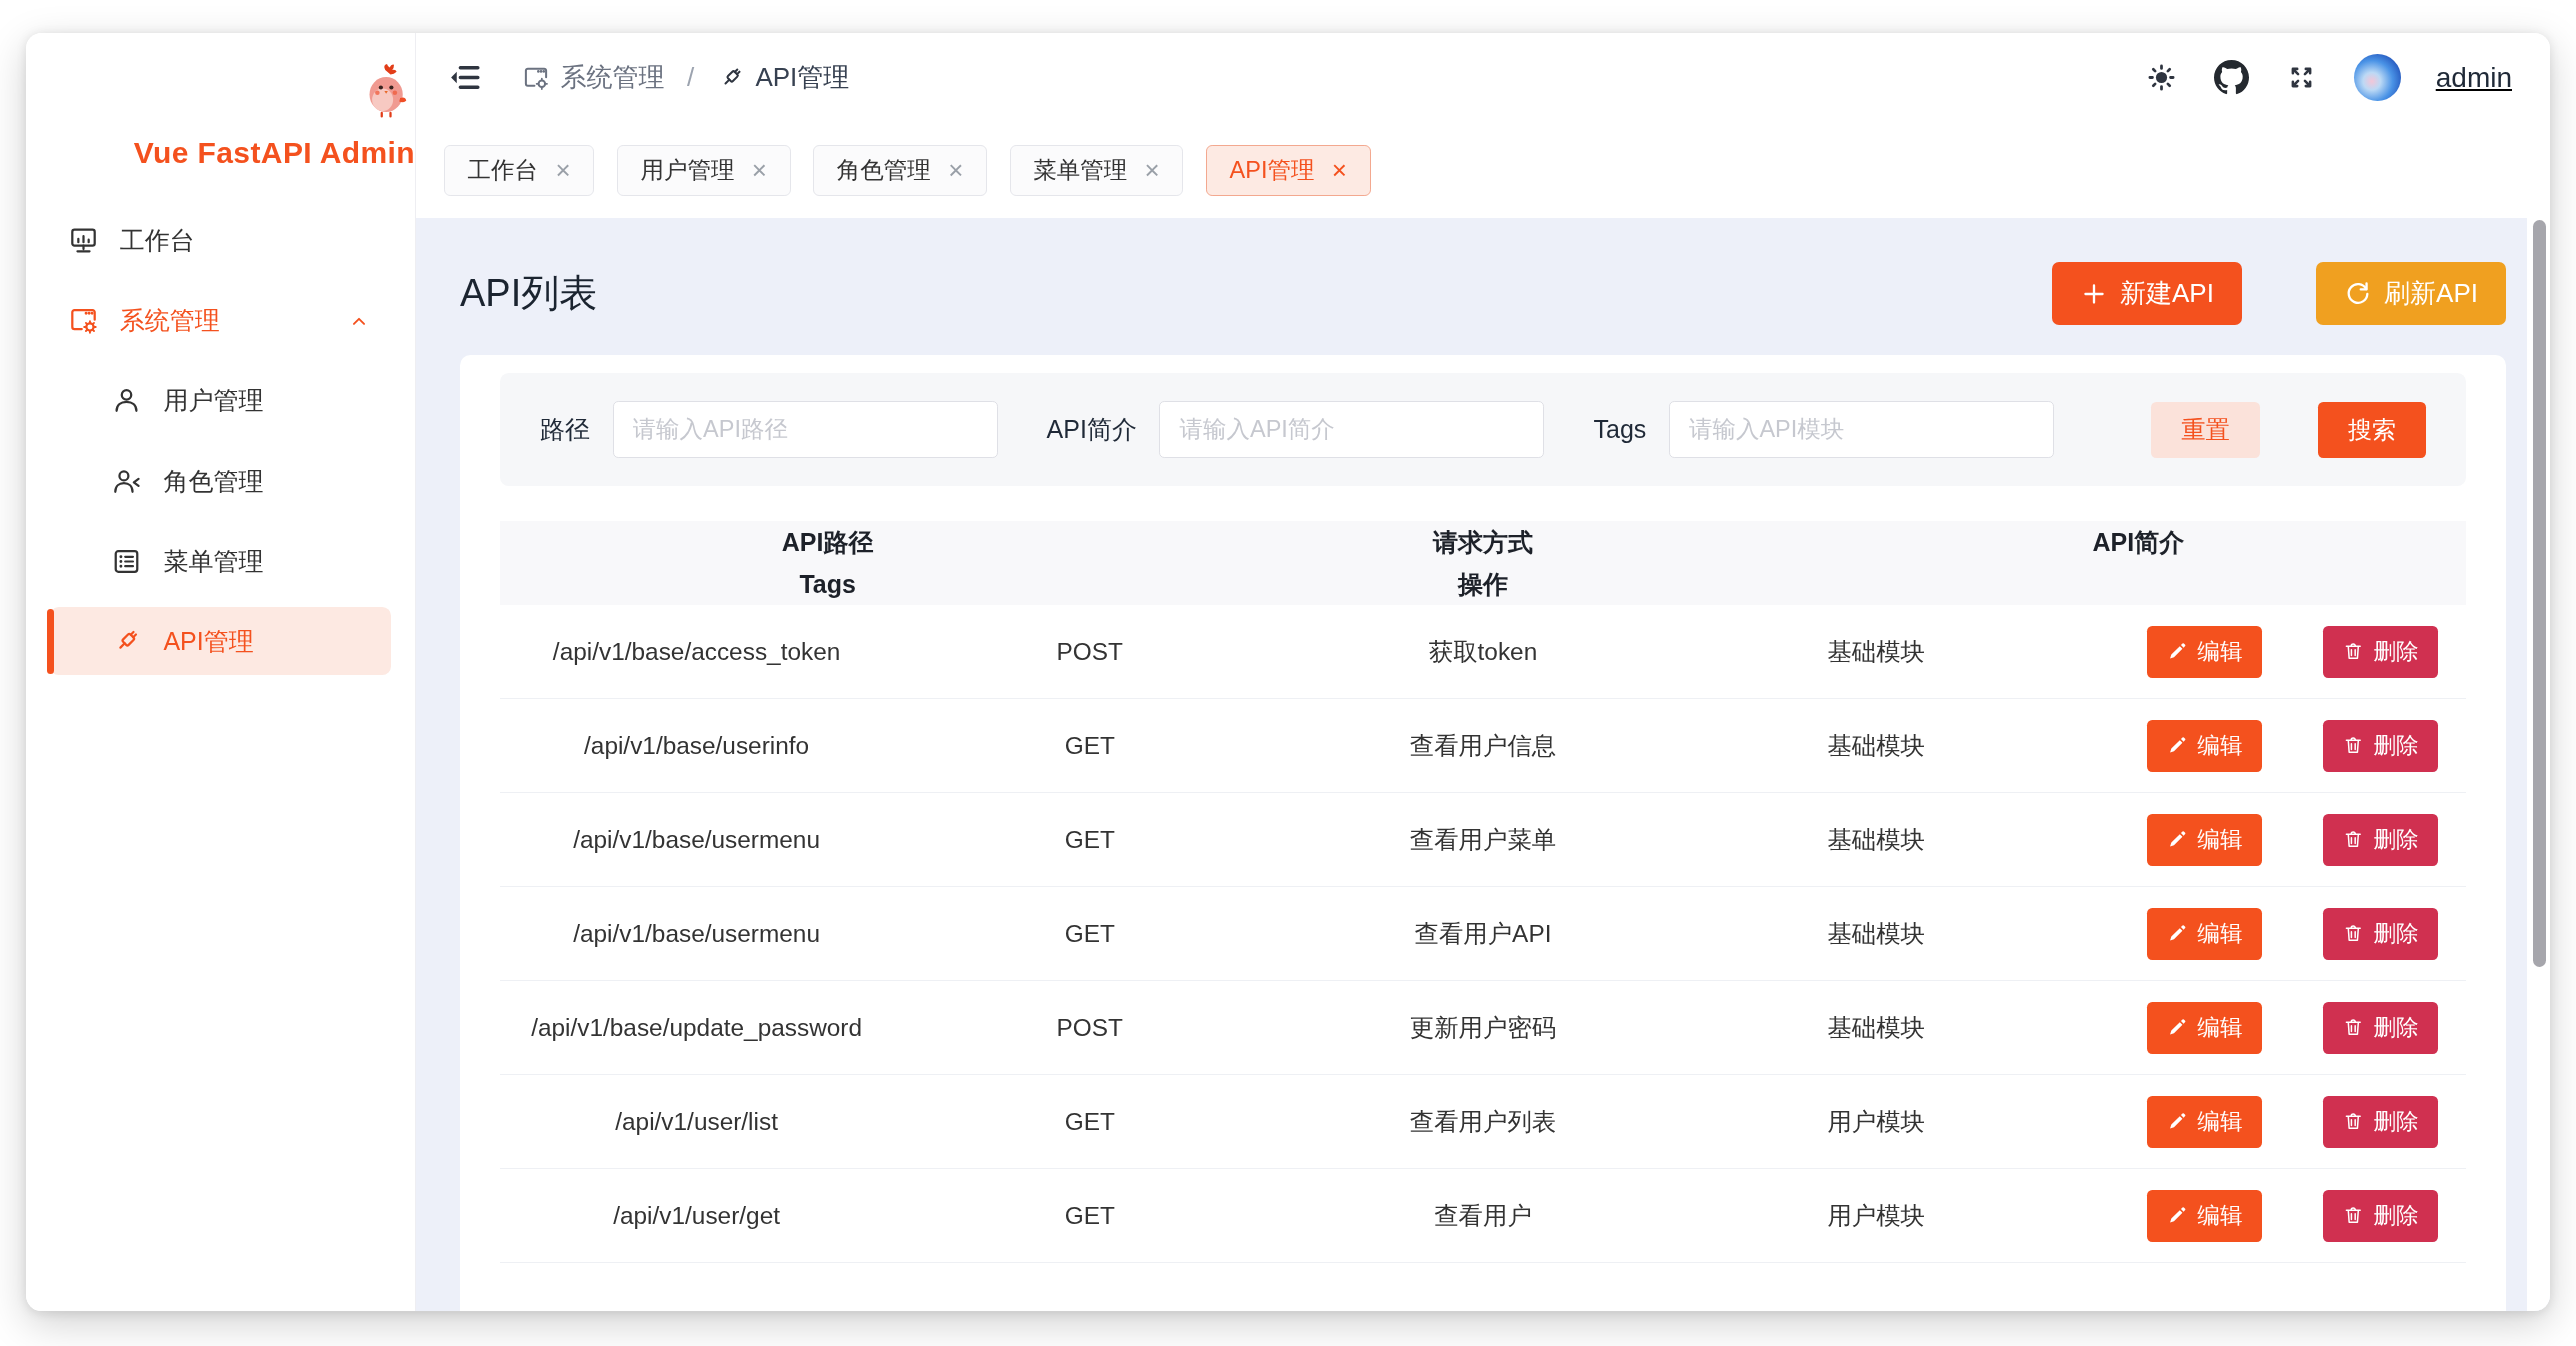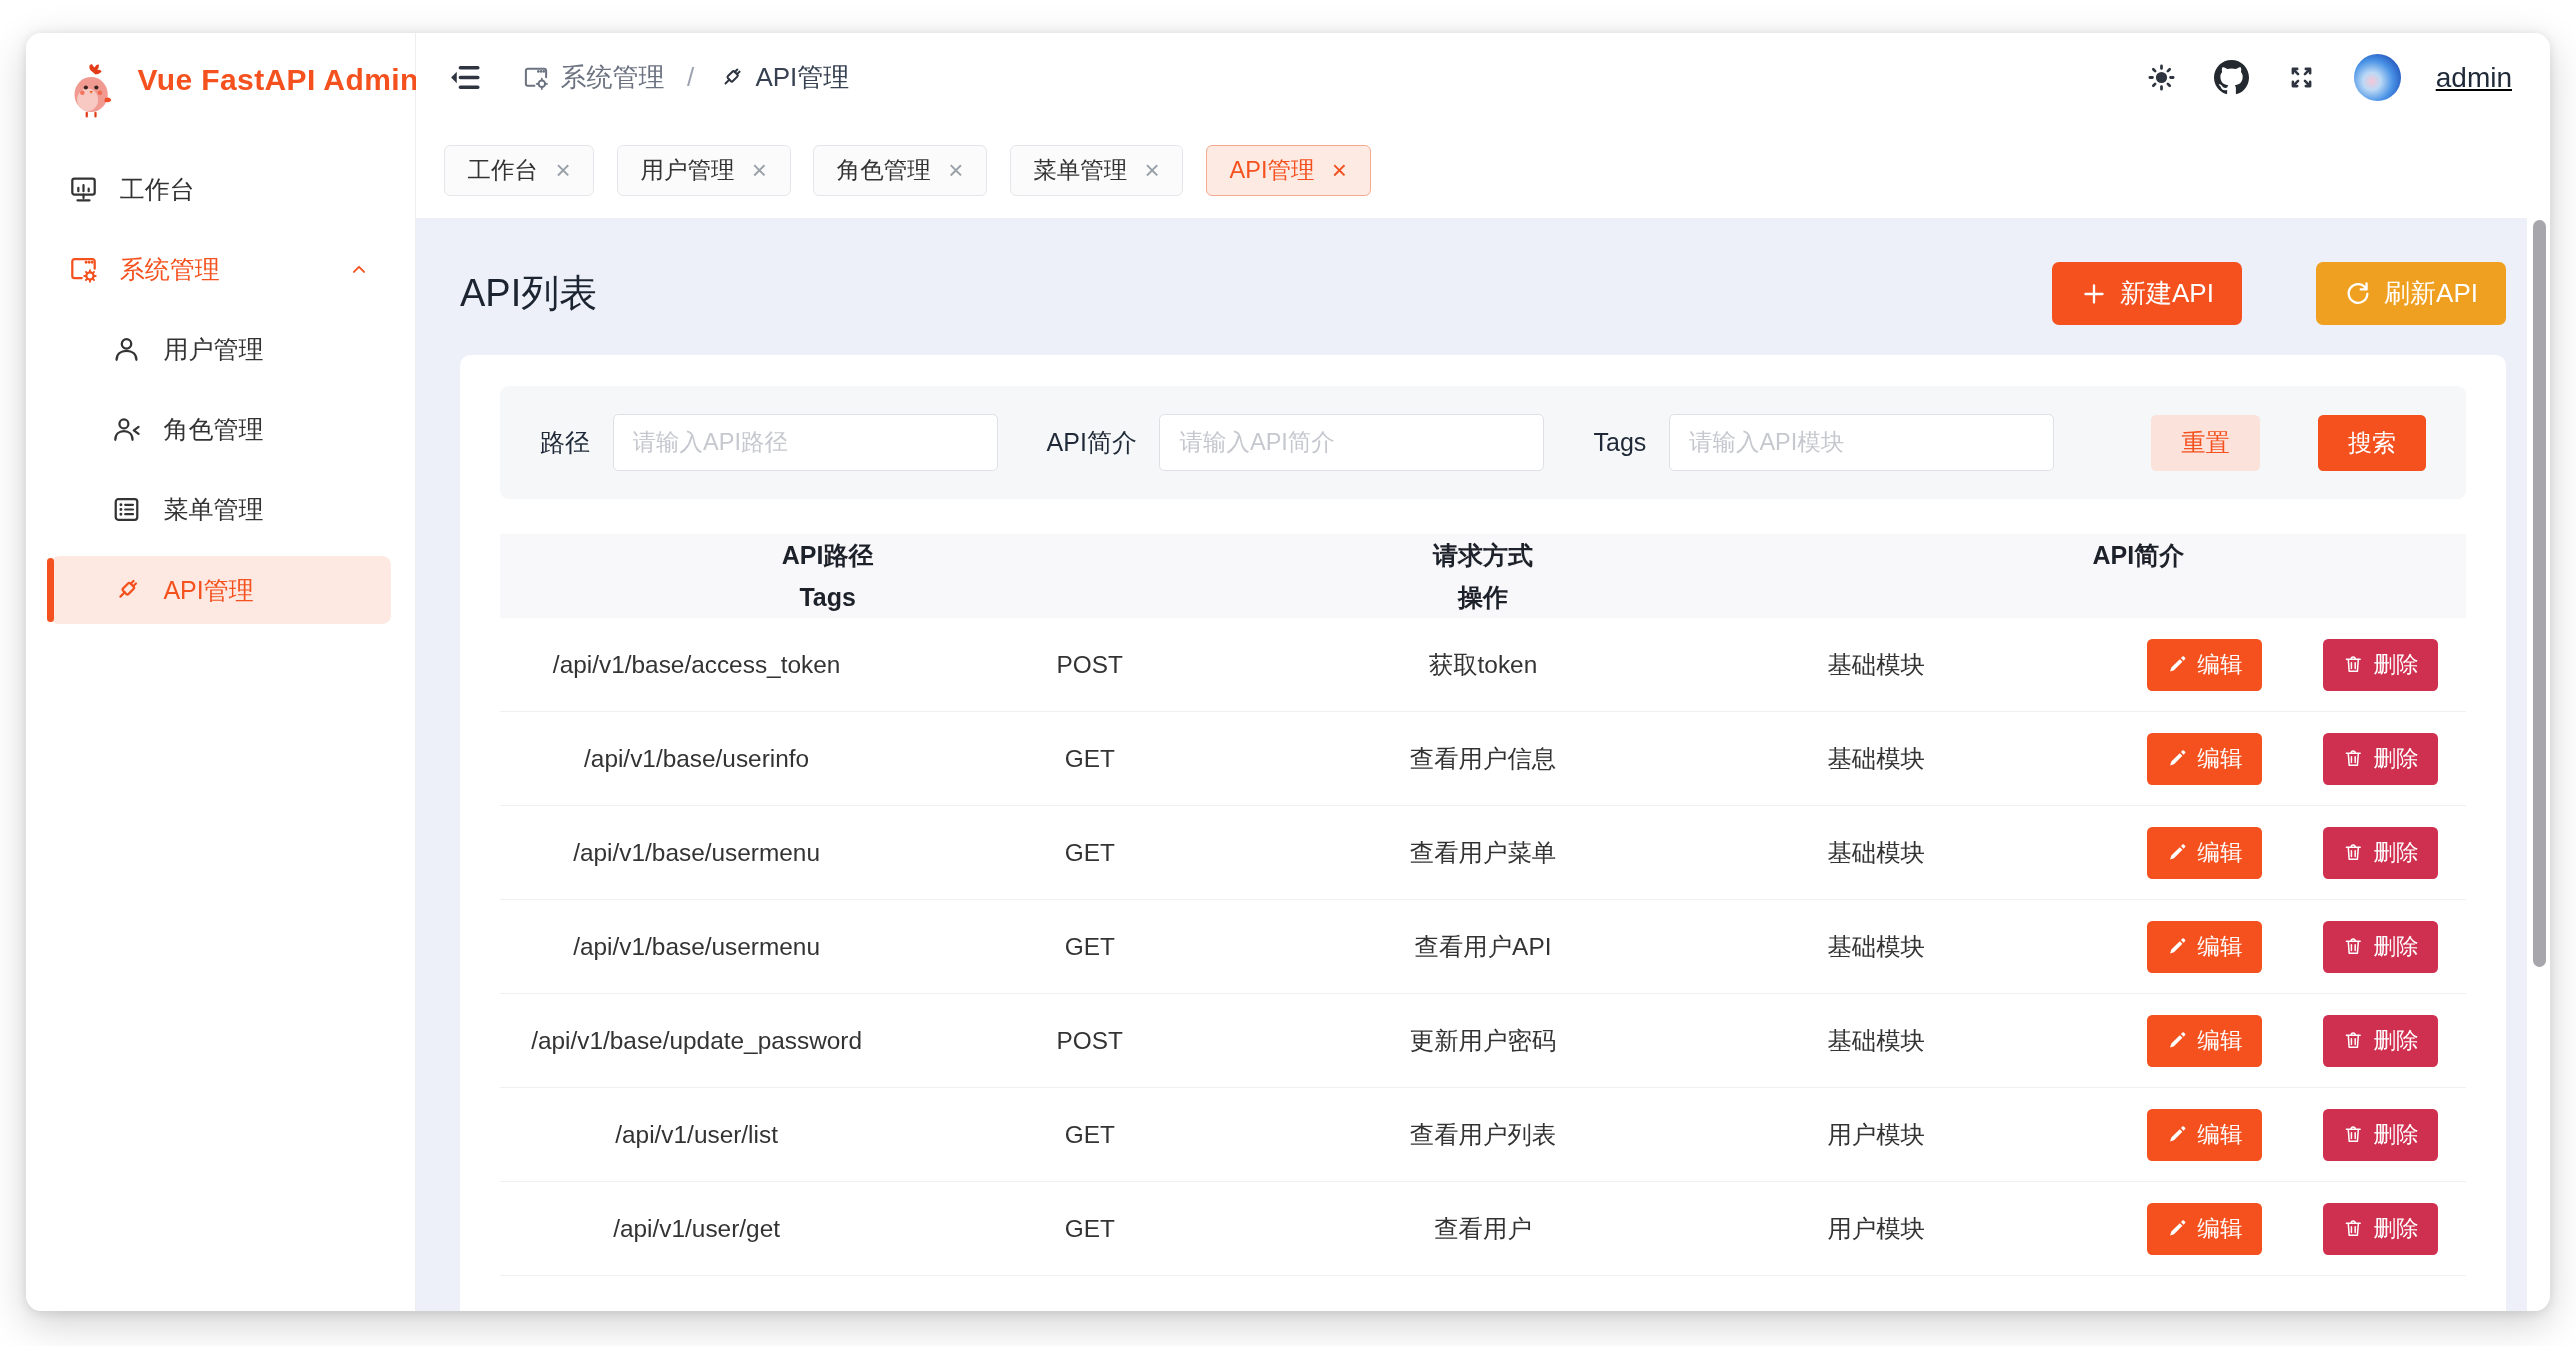--- a/index.html
+++ b/index.html
@@ -6,21 +6,21 @@
   html,body { width:2576px; height:1346px; background:#fff; font-family:"Liberation Sans","DejaVu Sans",sans-serif; overflow:hidden; }
 
   .app-window{
     position:absolute; left:26px; top:33px; width:2524px; height:1278px;
     background:#fff; border-radius:15.7px; overflow:hidden; display:flex;
     box-shadow:0 12.2px 40px rgba(0,0,0,.18), 0 1.7px 10.5px rgba(0,0,0,.10);
   }
 
   
   .sidebar{ width:390px; flex:0 0 390px; background:#fff; border-right:0.9px solid #eeeef2; display:flex; flex-direction:column; }
-  .logo-row{ display:flex; align-items:flex-start; gap:17.4px; padding:30px 0 0 38px; }
+  .logo-row{ display:flex; align-items:flex-end; gap:17.4px; padding:30px 0 0 38px;flex-direction:column; }
   .logo-img{ width:56px; height:56px; flex:0 0 56px; }
   .logo-text{ font-size:30px; font-weight:700; color:#f4511e; letter-spacing:0.4px; white-space:nowrap; }
   .menu{ margin-top:30px; display:flex; flex-direction:column; }
   .menu-item{
     height:68px; margin:6.1px 24.4px; padding-left:17.4px; border-radius:8.7px;
     display:flex; align-items:center; gap:21px; font-size:25px; color:#333;
     cursor:pointer; position:relative;
   }
   .menu-item .mi{ width:31px; height:31px; flex:0 0 31px; }
   .menu-item.sub{ padding-left:61px; }
@@ -68,21 +68,21 @@
 
   .title-row{ margin:44px 44px 0; display:flex; align-items:center; justify-content:space-between; }
   .page-title{ font-size:38px; font-weight:500; color:#1b2430; }
   .title-btns{ display:flex; gap:28px; }
   .btn{ display:flex; align-items:center; justify-content:center; gap:12.2px; border:none; cursor:pointer;
         border-radius:7px; color:#fff; font-size:26px; font-family:inherit;margin-left:46px; }
   .btn-create{ height:63px; padding:0 28px; background:#f4511e; }
   .btn-refresh{ height:63px; padding:0 28px; background:#f0a020; }
   .btn svg{ width:28px; height:28px; }
 
-  .card{ flex:1; margin:30px 44px 0; background:#fff; border-radius:10.5px 10.5px 0 0; padding:31px 40px 0; min-height:0; }
+  .card{ flex:1; margin:30px 44px 0; background:#fff; border-radius:10.5px 10.5px 0 0; padding:18px 40px 0; min-height:0; }
 
   .filter-bar{ height:113px; background:#f6f7f9; border-radius:8.7px; display:flex; align-items:center; padding:0 40px; }
   .f-group{ display:flex; align-items:center; gap:22.6px; margin-right:49px; }
   .f-label{ font-size:25px; color:#1f2937; white-space:nowrap; }
   .f-input{ width:385px; height:57px; border:0.9px solid #dfe0e6; border-radius:5.2px; background:#fff;
             padding:0 19px; font-size:23.5px; color:#333; font-family:inherit; outline:none; }
   .f-input::placeholder{ color:#c6c8cf; }
   .f-btns{ margin-left:auto; display:flex; gap:12px; }
   .btn-reset{ height:56px; padding:0 30px; border-radius:5.2px; background:#fbe2da; color:#f4511e; font-size:24.4px; }
   .btn-search{ height:56px; padding:0 30px; border-radius:5.2px; background:#f4511e; color:#fff; font-size:24px; }

